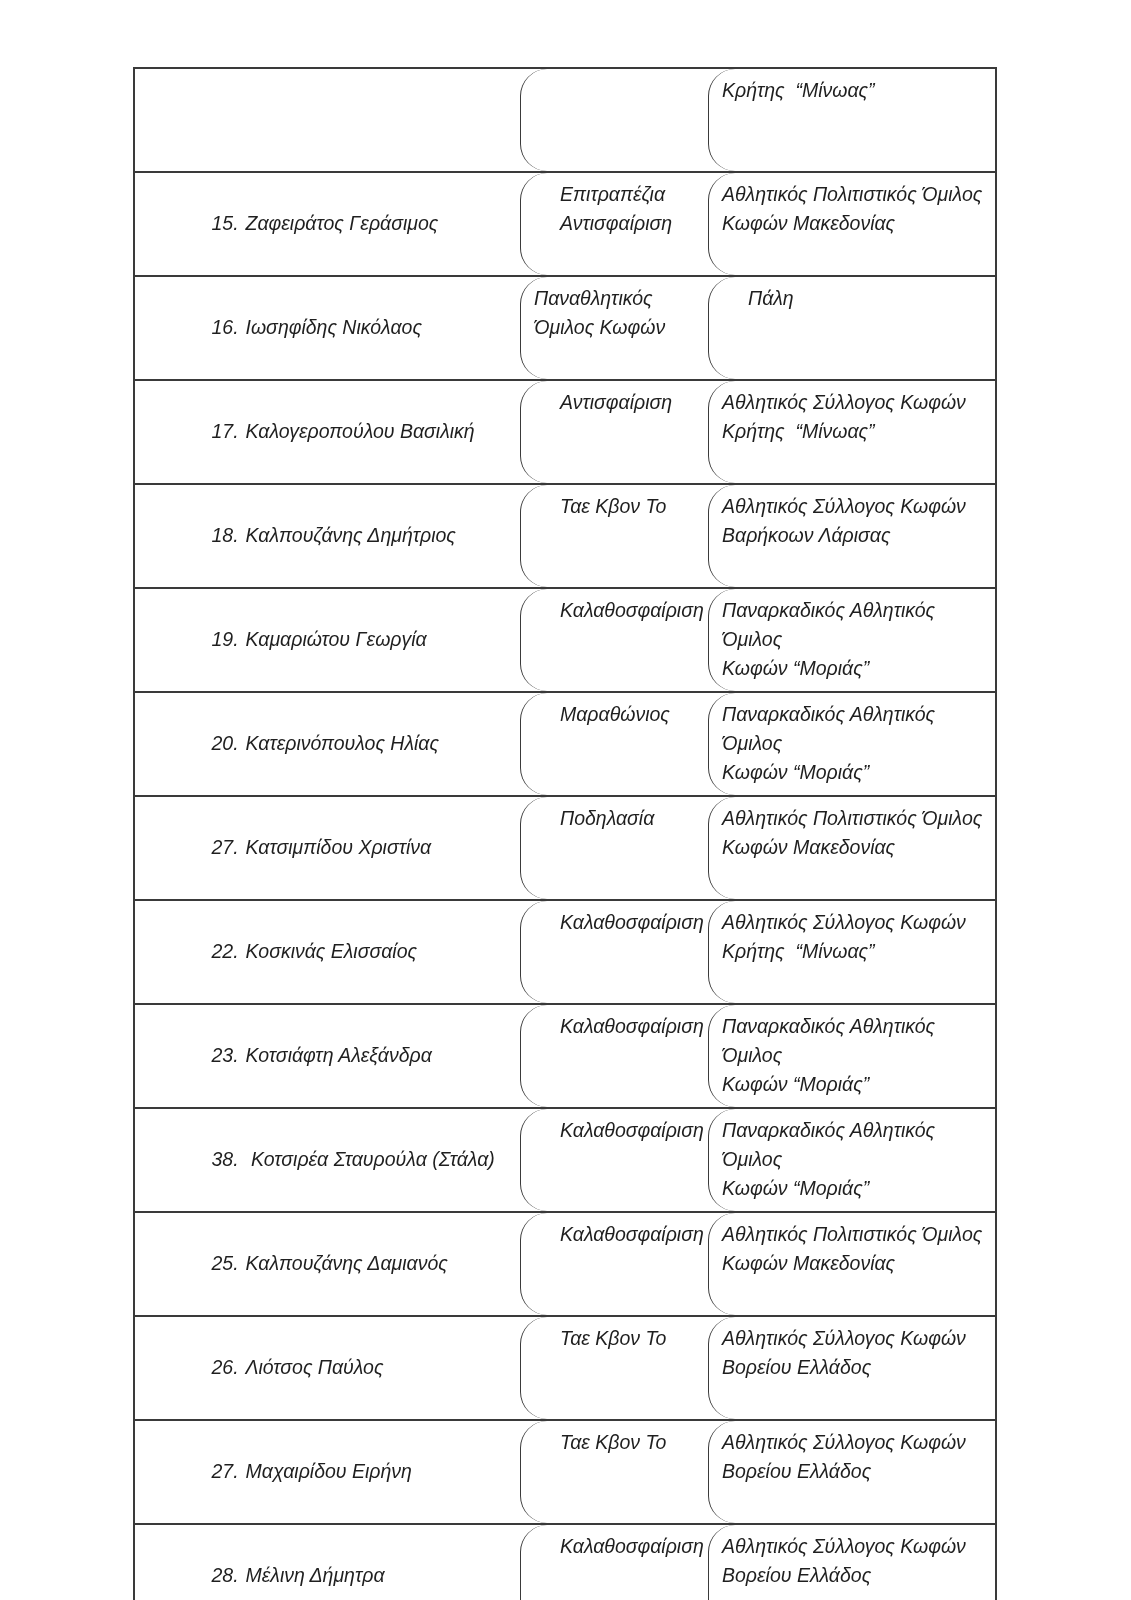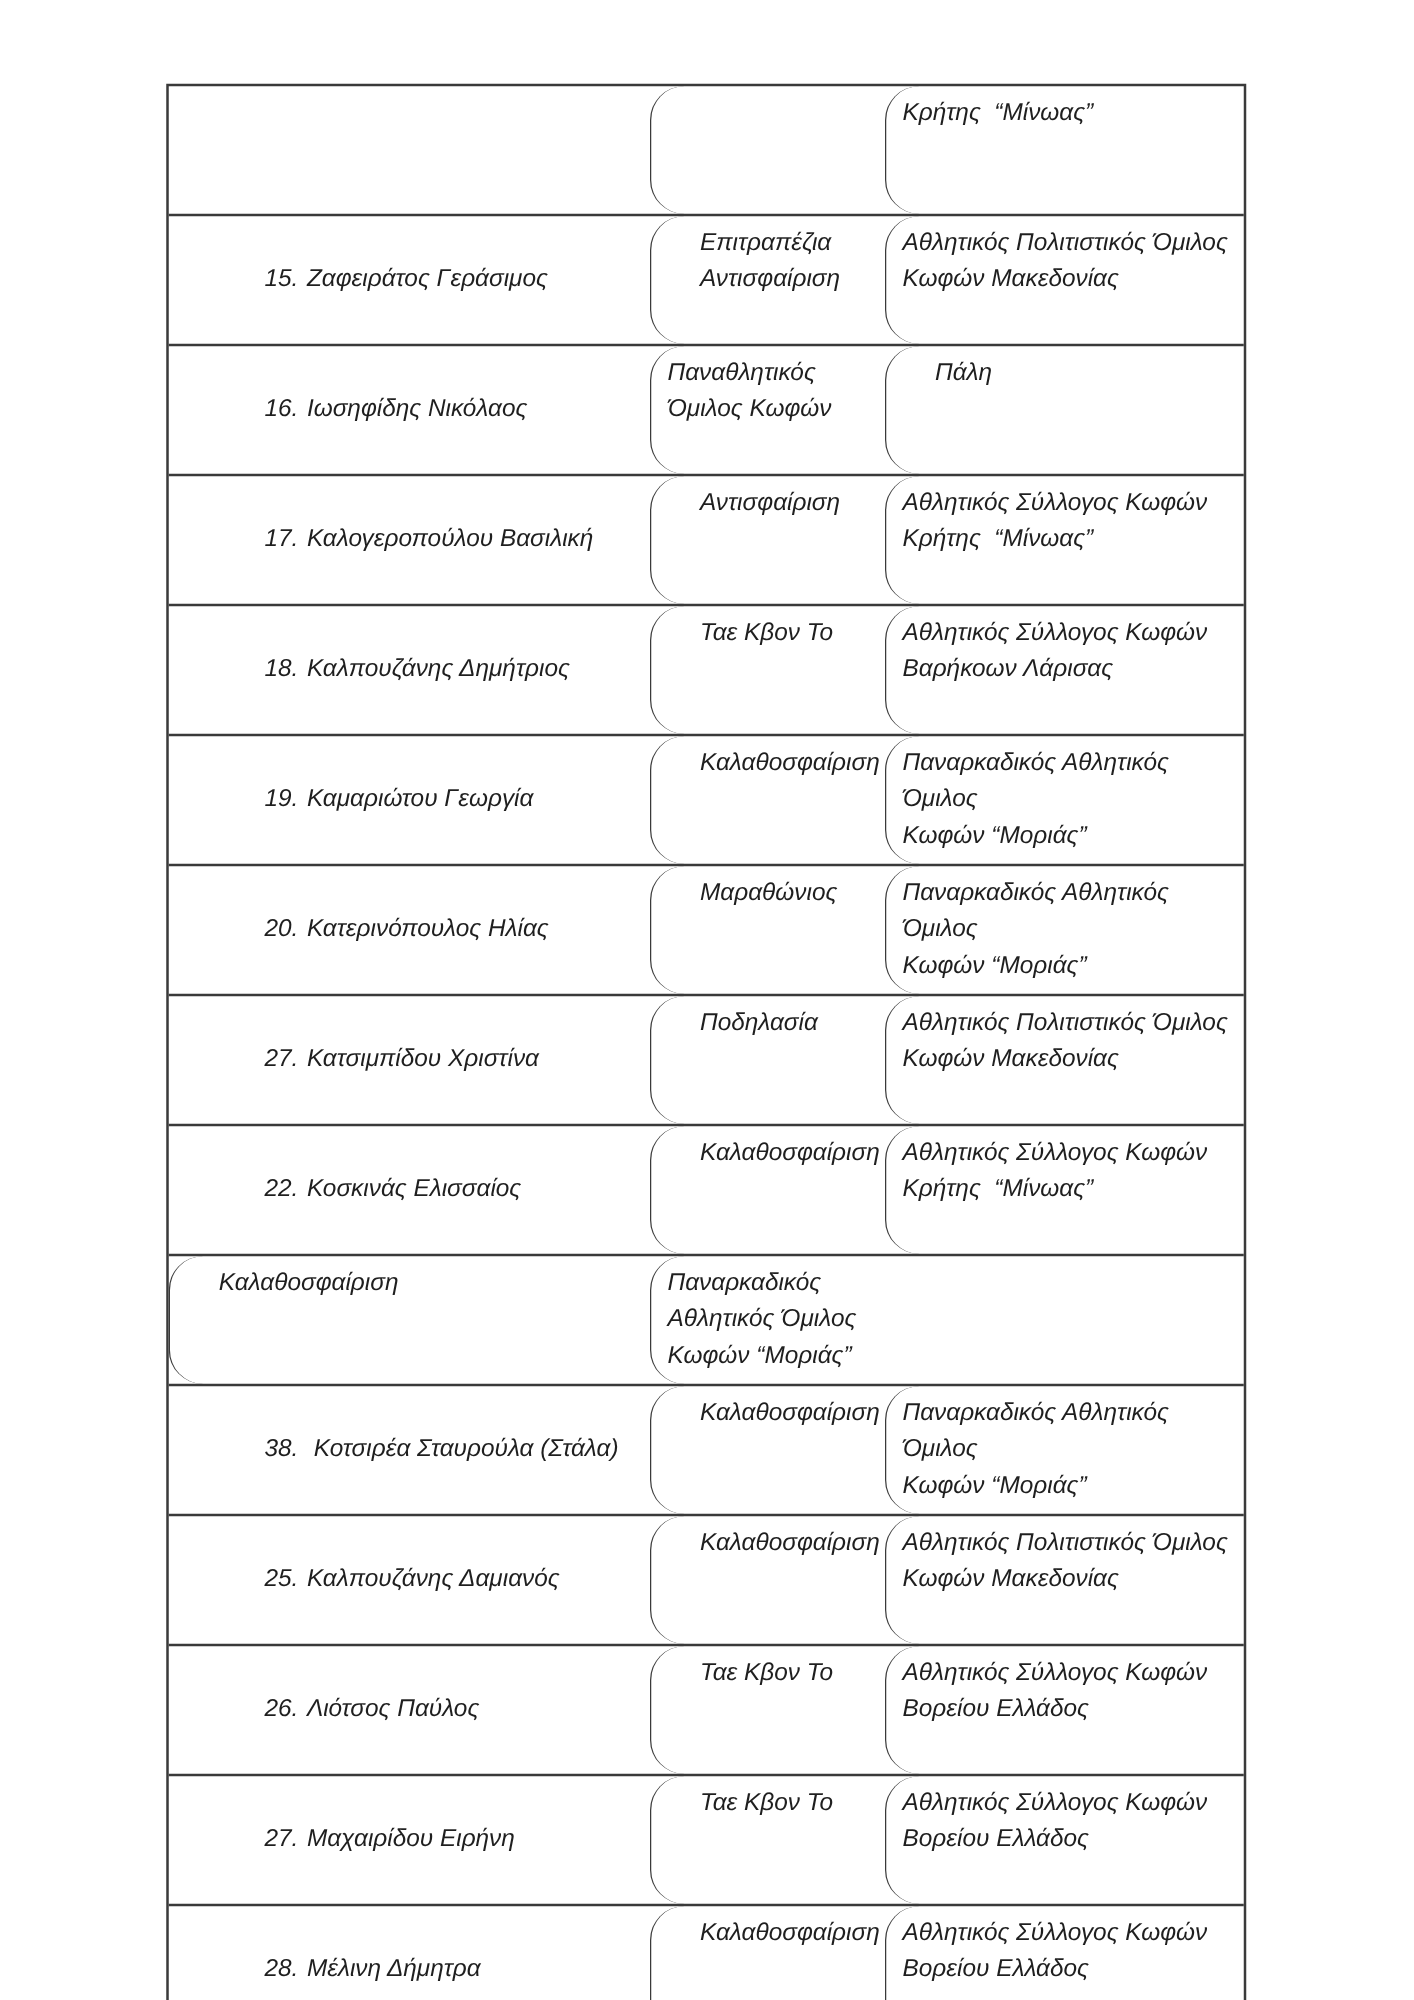--- a/index.html
+++ b/index.html
@@ -135,20 +135,23 @@
   <div class="row">
     <div class="cell c1">
       <span class="num">22.</span><span class="nm">Κοσκινάς Ελισσαίος</span>
     </div>
     <div class="cell c2">Καλαθοσφαίριση</div>
     <div class="cell c3">Αθλητικός Σύλλογος Κωφών
 Κρήτης  “Μίνωας”</div>
   </div>
 
   <div class="row">
+    <div class="cell c1">
+      <span class="num">23.</span><span class="nm">Κοτσιάφτη Αλεξάνδρα</span>
+    </div>
     <div class="cell c2">Καλαθοσφαίριση</div>
     <div class="cell c3">Παναρκαδικός Αθλητικός Όμιλος
 Κωφών “Μοριάς”</div>
   </div>
 
   <div class="row">
     <div class="cell c1">
       <span class="num">38.</span><span class="nm"> Κοτσιρέα Σταυρούλα (Στάλα)</span>
     </div>
     <div class="cell c2">Καλαθοσφαίριση</div>

